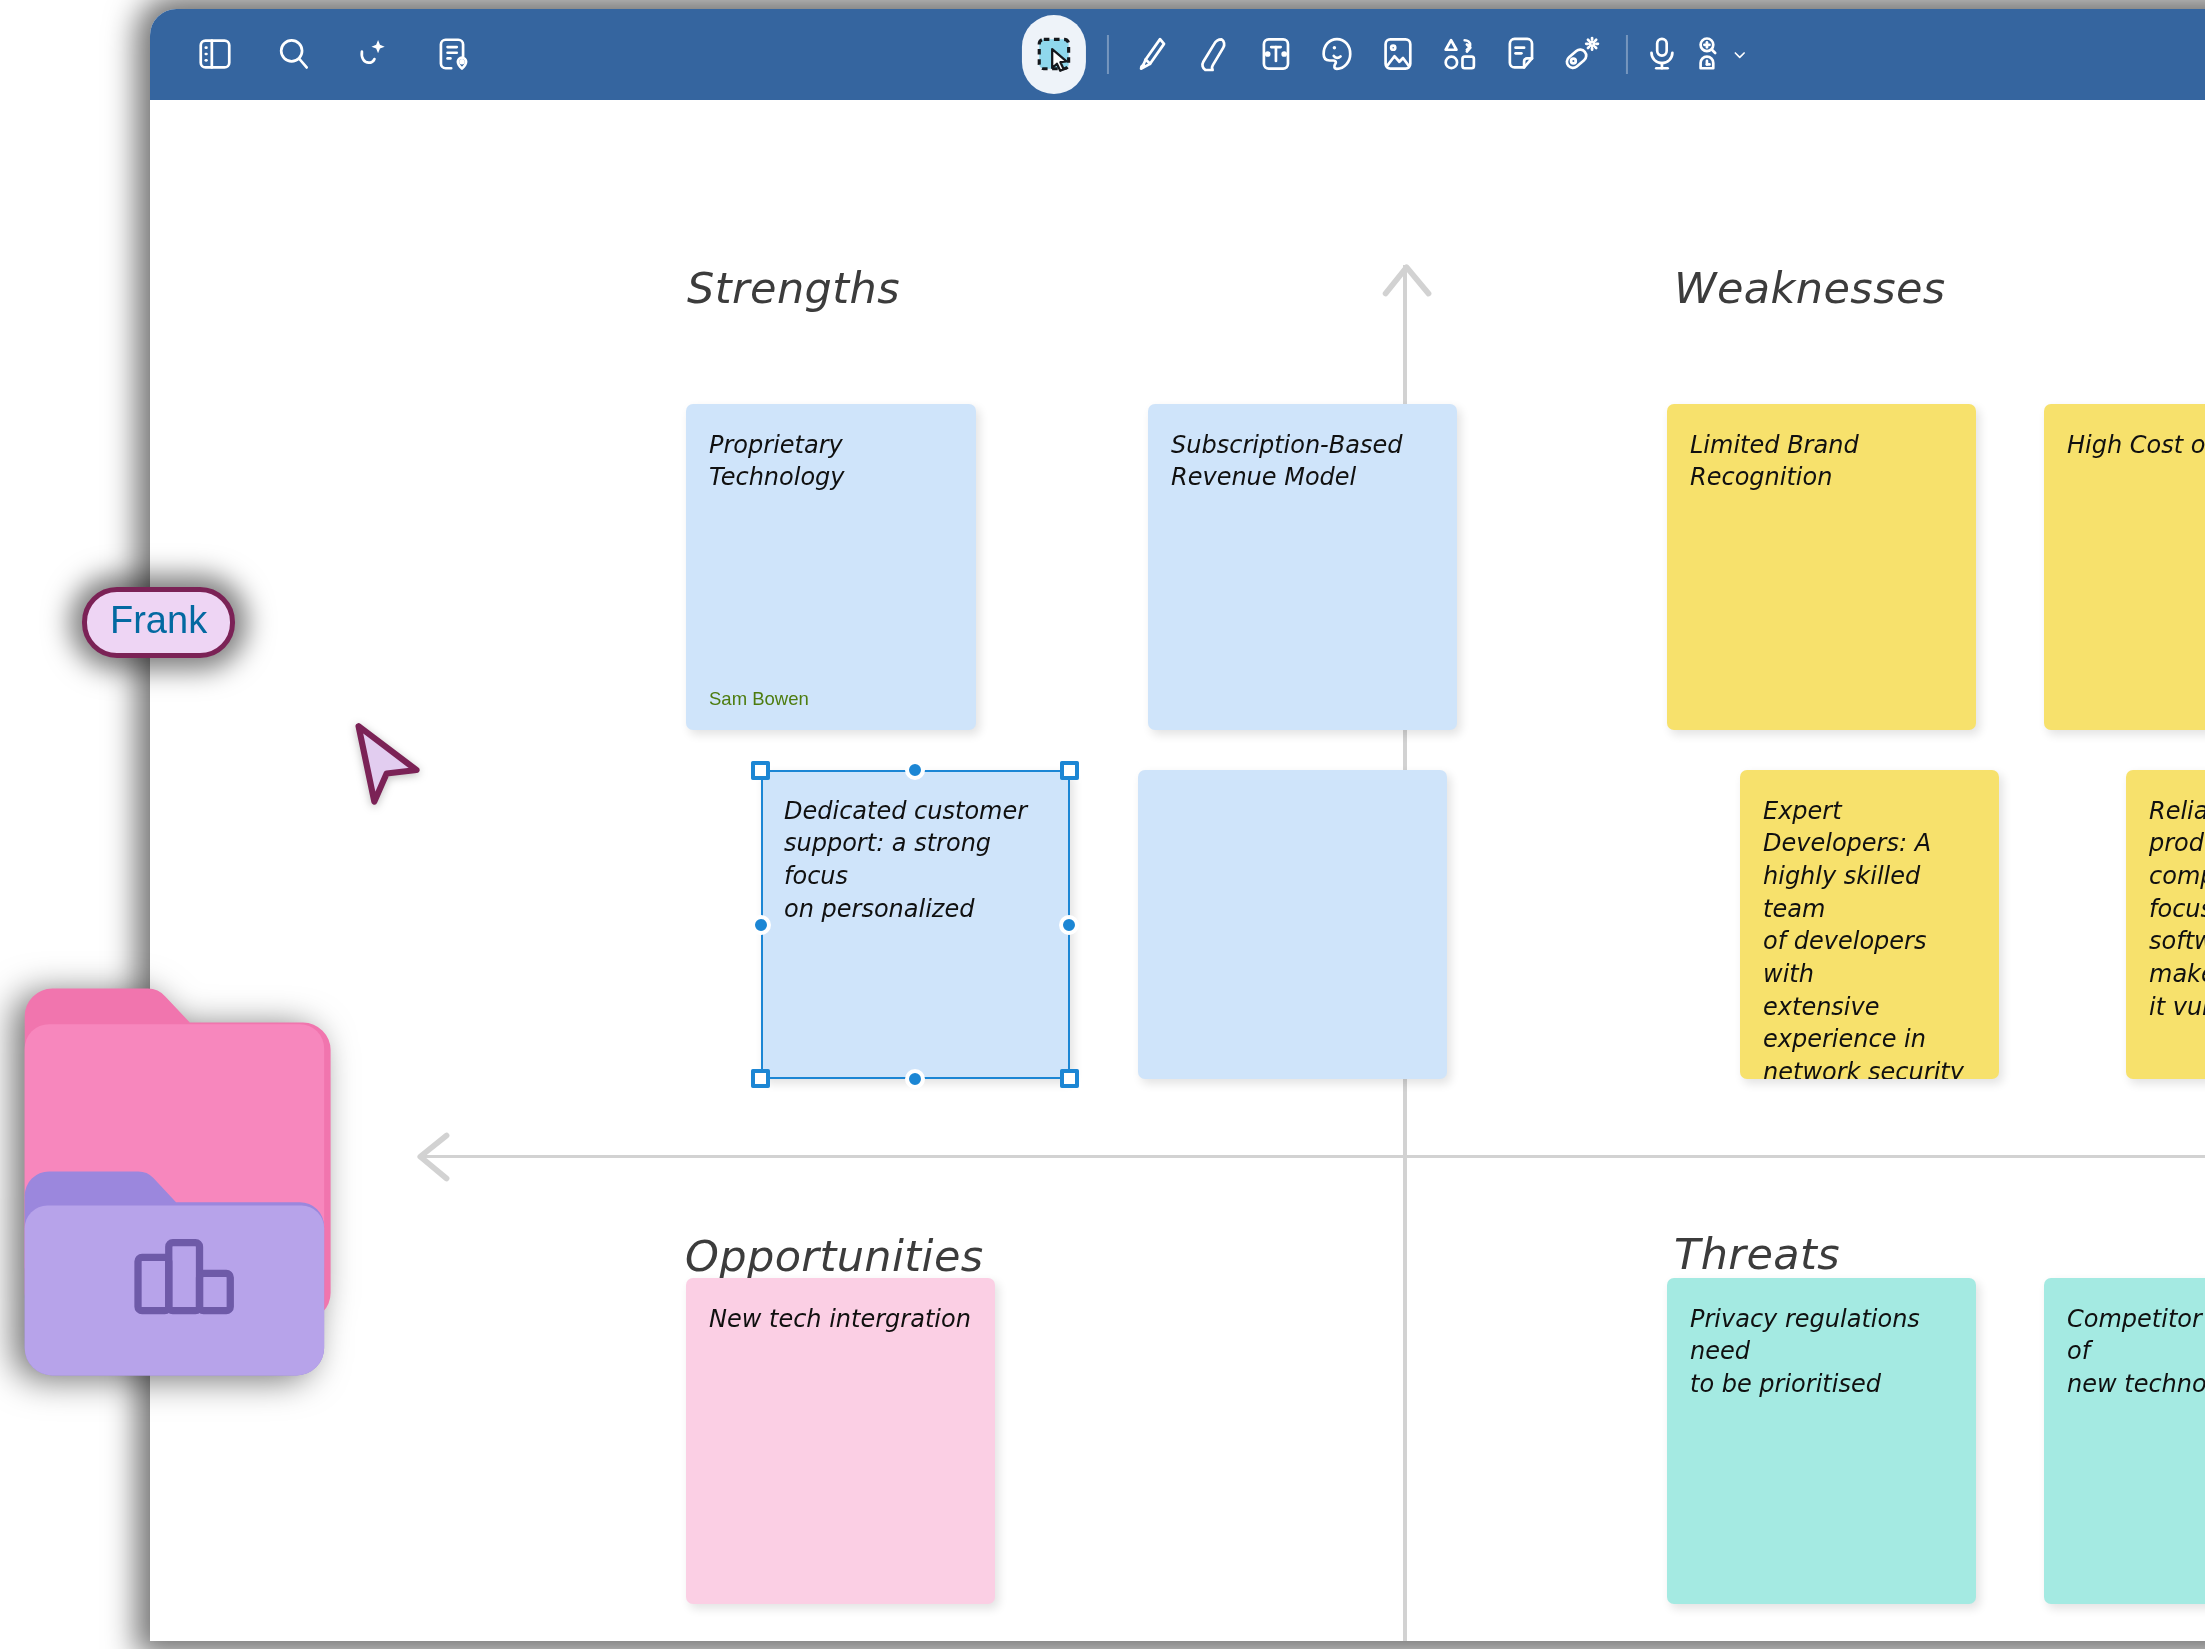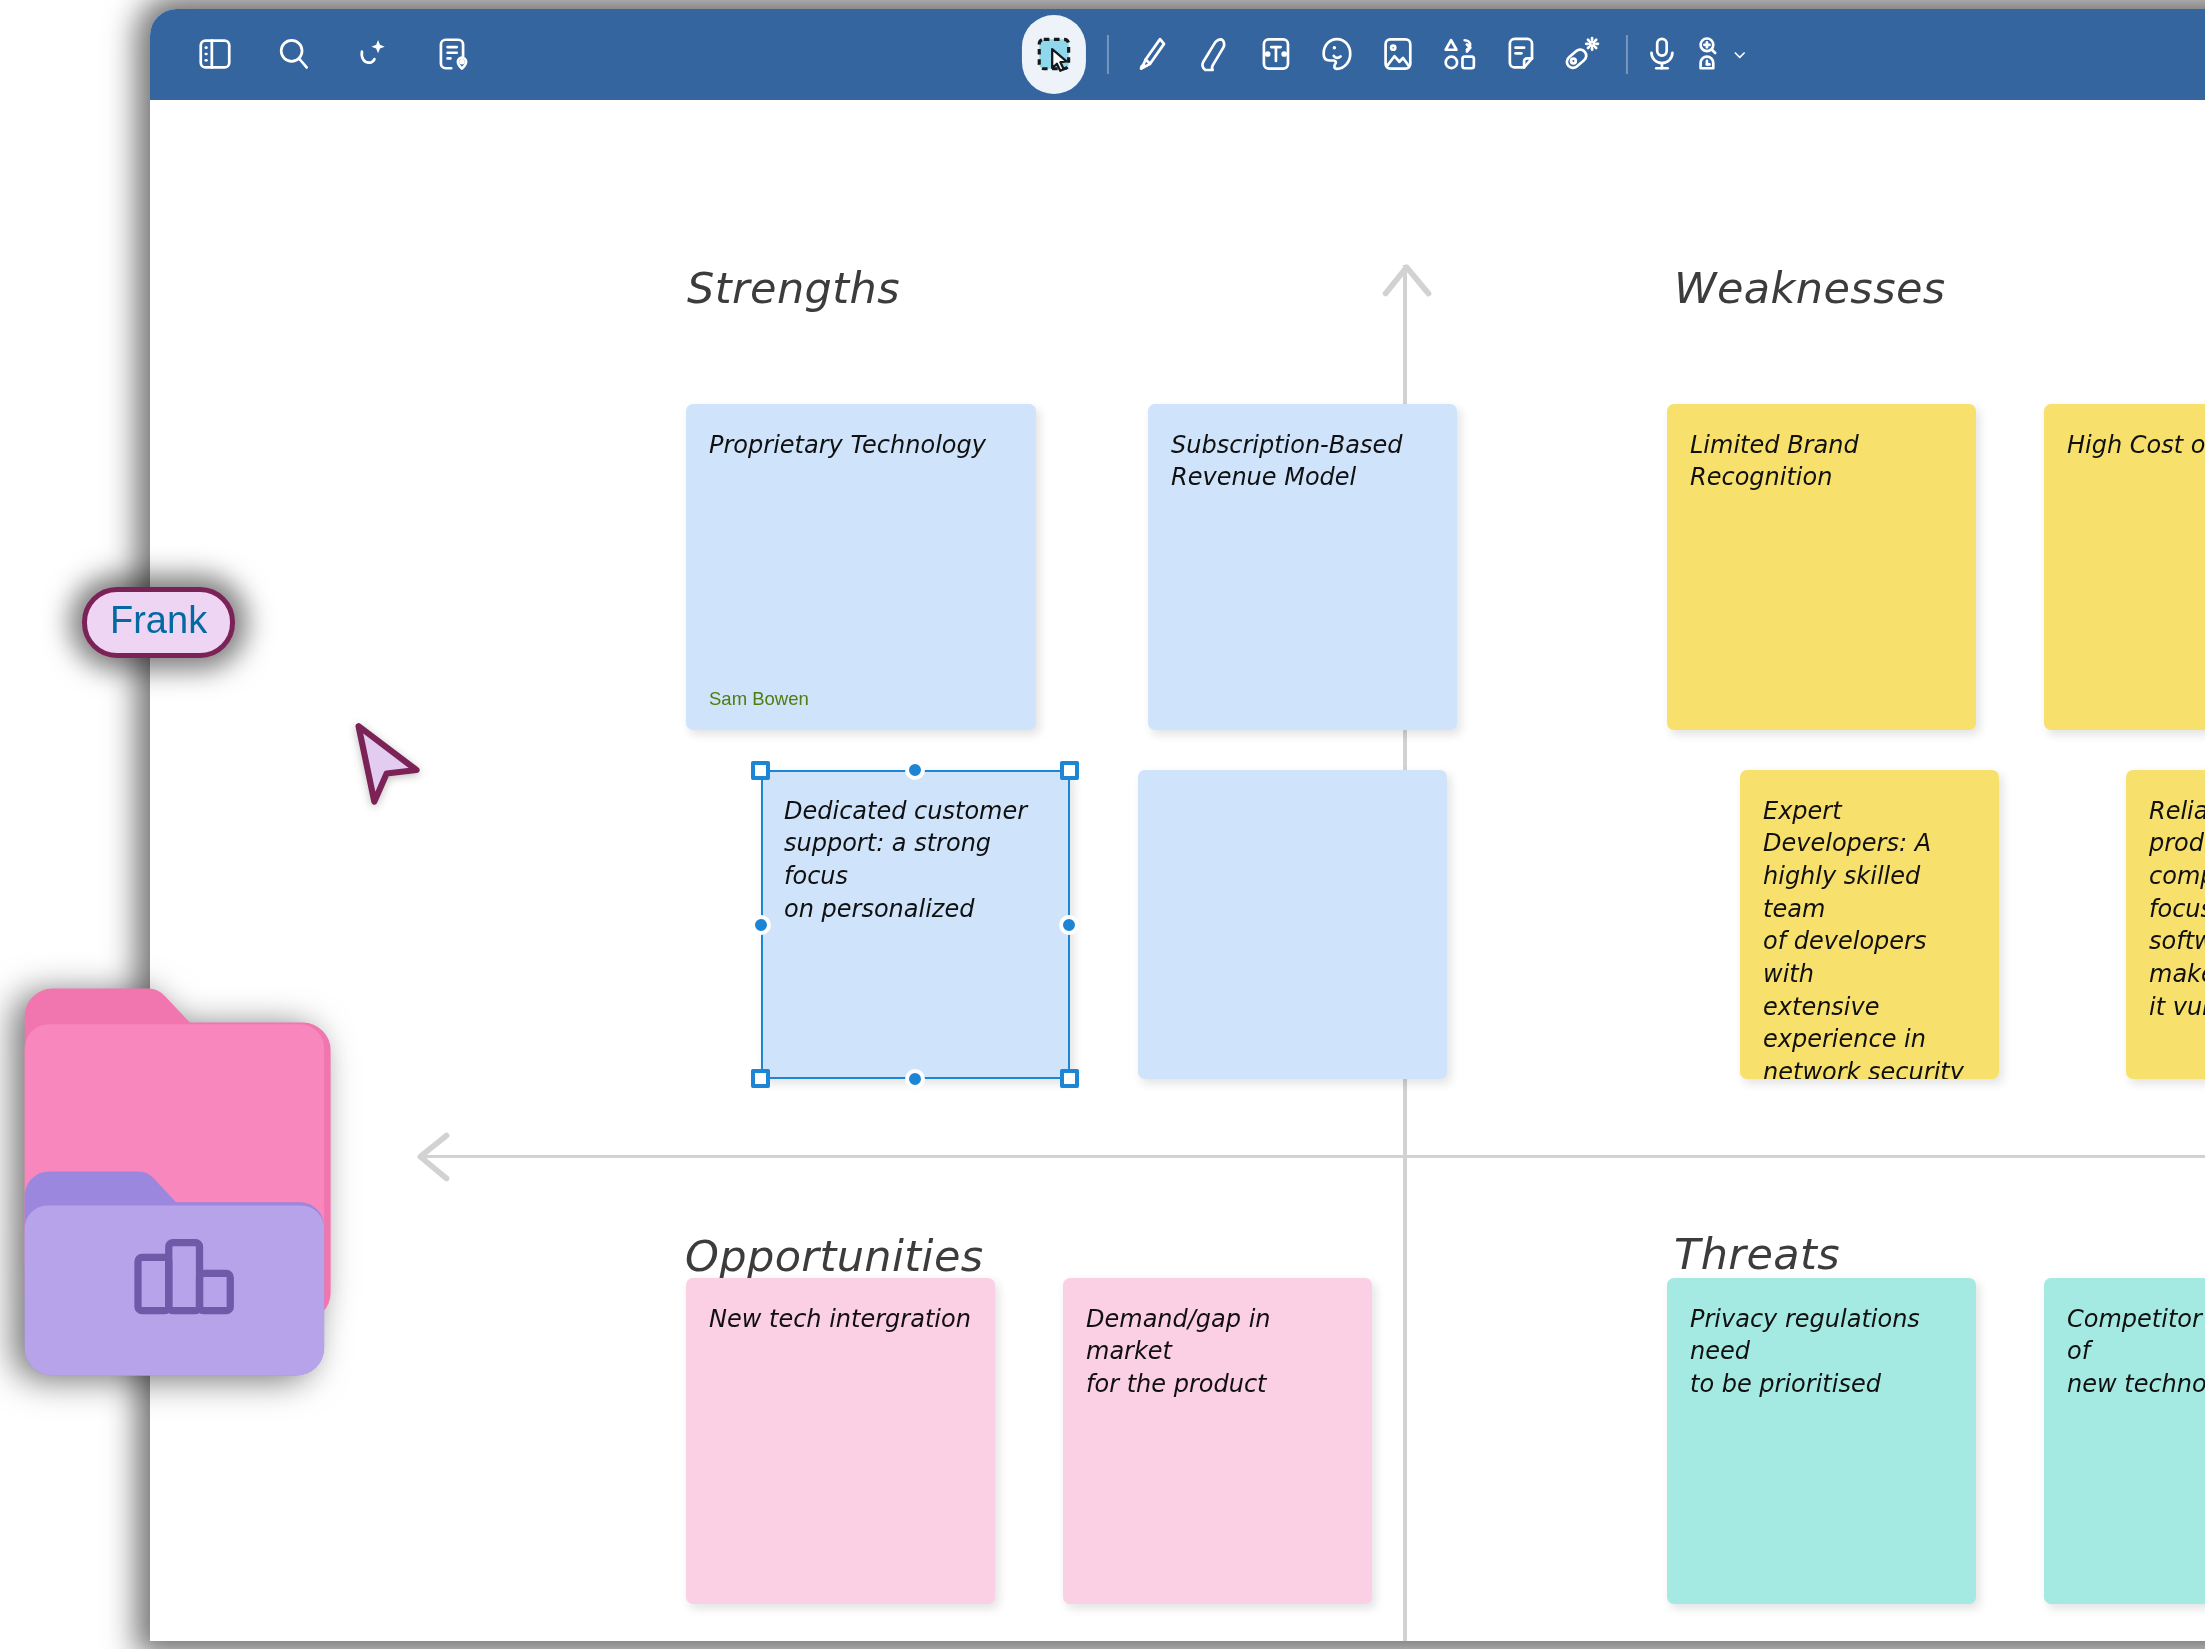--- a/index.html
+++ b/index.html
@@ -321,21 +321,21 @@
         <svg width="57" height="53" viewBox="0 0 130 120">
             <polyline points="72,10 12,58 72,108" fill="none" stroke="#d2d2d2" stroke-width="13" stroke-linecap="round" stroke-linejoin="round"></polyline>
           </svg>
       </span>
 
       <div class="q-title qt-strengths">Strengths</div>
       <div class="q-title qt-weaknesses">Weaknesses</div>
       <div class="q-title qt-opportunities">Opportunities</div>
       <div class="q-title qt-threats">Threats</div>
 
-      <div class="note n-blue" style="left:536px; top:304px; width:350px; height:326px;">
+      <div class="note n-blue" style="left:536px; top:304px; width:290px; height:326px;">
         <span class="ntxt">Proprietary Technology</span>
         <span class="author">Sam Bowen</span>
       </div>
       <div class="note n-blue" style="left:966px; top:304px; width:309px; height:326px;margin-left:32px;">
         <span class="ntxt">Subscription-Based
 Revenue Model</span>
       </div>
       <div class="note n-blue" style="left:611px; top:670px; width:309px; height:309px;">
         <span class="ntxt">Dedicated customer
 support: a strong focus
@@ -373,24 +373,20 @@
       <div class="note n-yellow" style="left:1976px; top:670px; width:309px; height:309px;">
         <span class="ntxt">Reliance on a single
 product: the company's
 focus on a single
 software solution makes
 it vulnerable</span>
       </div>
 
       <div class="note n-pink" style="left:536px; top:1178px; width:309px; height:326px;">
         <span class="ntxt">New tech intergration</span>
-      </div>
-      <div class="note n-pink" style="left:913px; top:1178px; width:309px; height:326px;">
-        <span class="ntxt">Demand/gap in market
-for the product</span>
       </div>
 
       <div class="note n-teal" style="left:1517px; top:1178px; width:309px; height:326px;">
         <span class="ntxt">Privacy regulations need
 to be prioritised</span>
       </div>
       <div class="note n-teal" style="left:1894px; top:1178px; width:309px; height:326px;">
         <span class="ntxt">Competitor adoption of
 new technology</span>
       </div>

